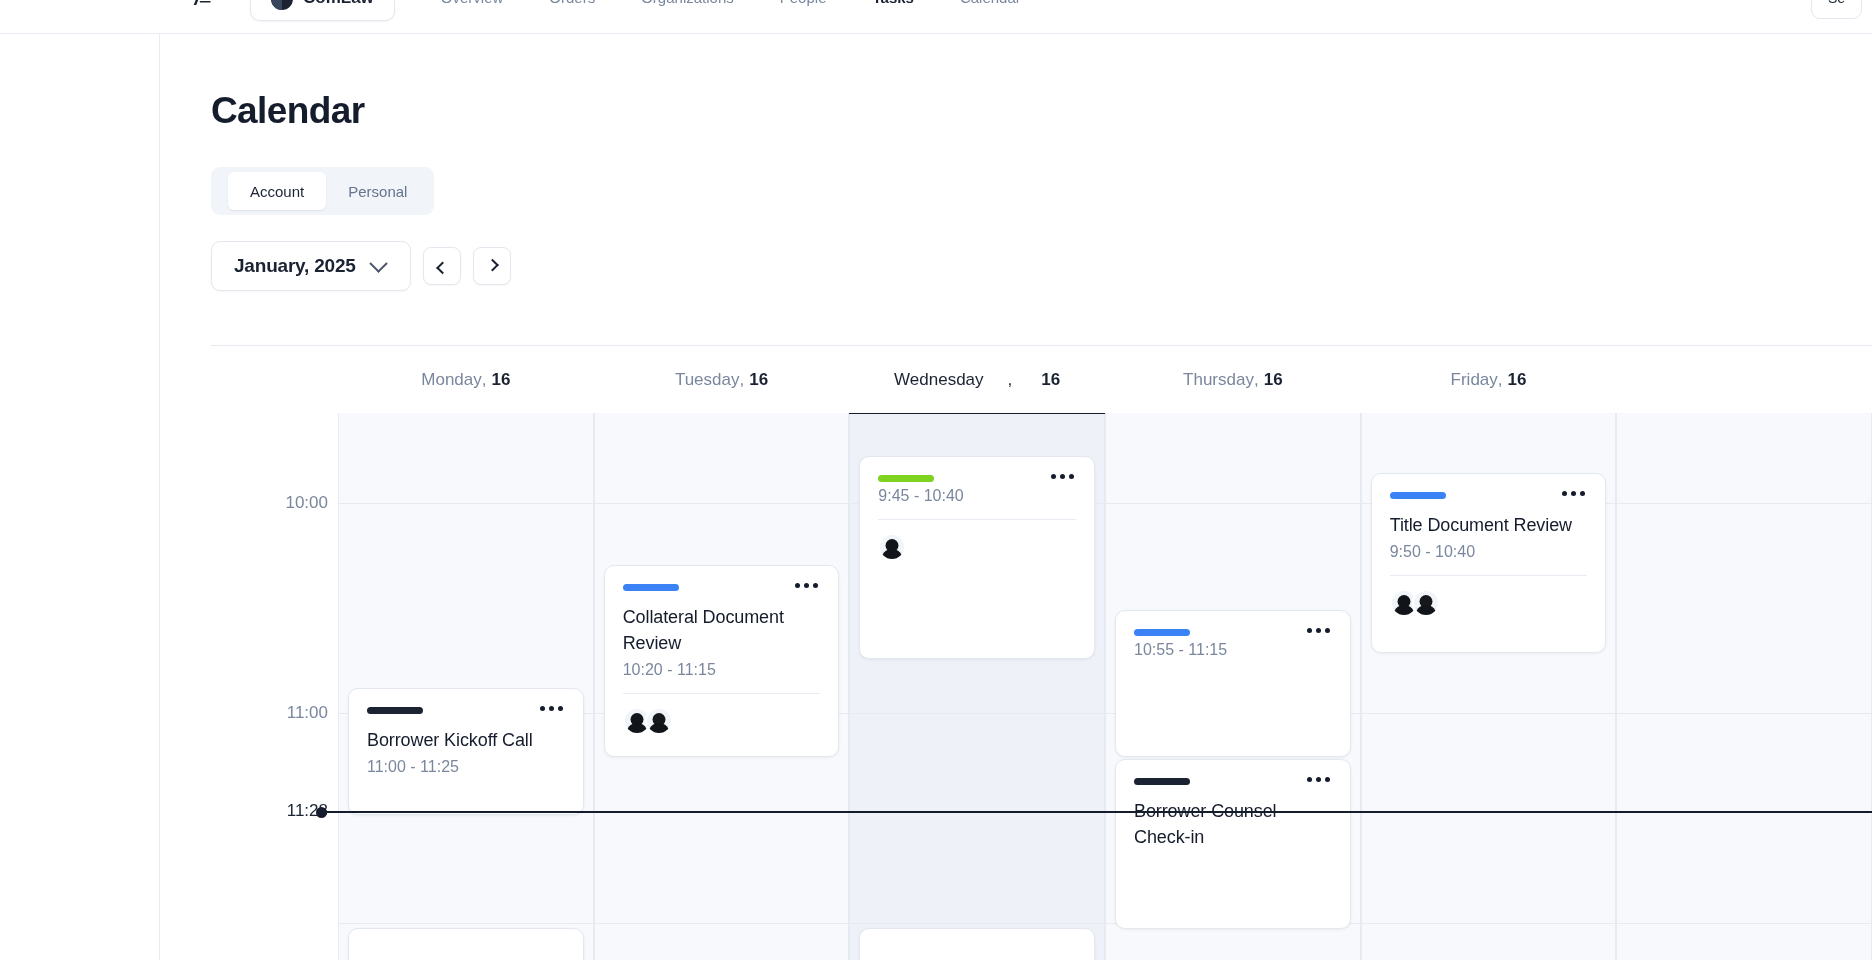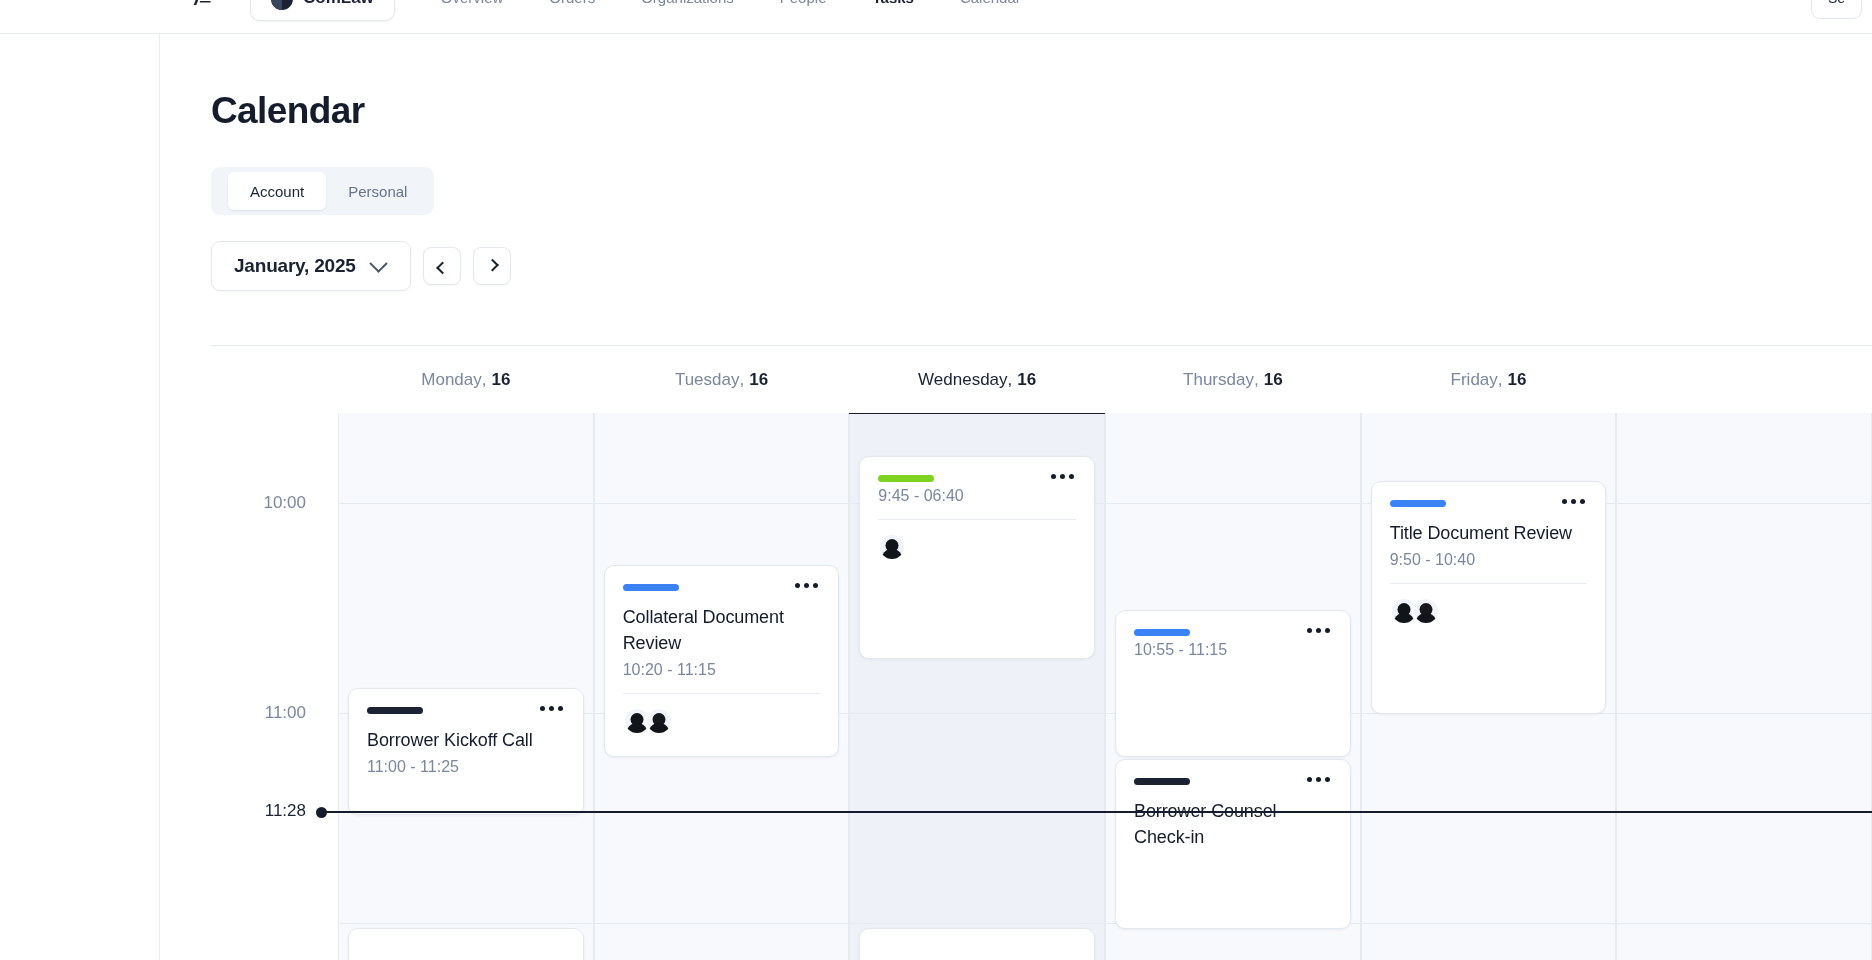--- a/index.html
+++ b/index.html
@@ -114,29 +114,29 @@
     position:relative; height: 68px; border-top:1px solid #e6eaf1;
     display:flex;
     margin-top:32px;
   }
   .gutter-head { width: 127px; flex:none; }
   .dayhead {
     flex: 1 1 0; min-width:0; display:flex; align-items:center; justify-content:center;
     font-size: 17px; color:#7a879d; position:relative;
   }
   .dayhead .dnum { color:#1b2333; font-weight: 700; margin-left: 5px; }
-  .dayhead.today { color:#1b2333; }
+  .dayhead.today { color:#1b2333;gap:24px; }
   .dayhead.today .dnum { color:#1b2333; }
 
   .cal-body {
     position:relative; height: 579px; display:flex; overflow:hidden;
   }
   .gutter { width: 127px; flex:none; position:relative; }
   .gutter-label {
-    position:absolute; right: 32px; font-size: 17px; color:#7a879d;
+    position:absolute; right: 10px; font-size: 17px; color:#7a879d;
     transform: translateY(-50%);
     margin-left: 8px;
   }
   .gutter-label.now { color:#1b2333; font-weight:500; }
 
   .cols { flex:1 1 0; position:relative; display:flex; }
   .col {
     flex:1 1 0; min-width:0; position:relative;
     background:#f7f9fc; border-right:1px solid #e6eaf1; border-left:1px solid #e6eaf1;
   }
@@ -342,21 +342,21 @@
 
             <div class="event" style="top:43px; height:203px;">
               <div class="ev-top">
                 <span class="ev-bar" style="background:#7ed321"></span>
                 <span class="ev-dots">
                     <i></i>
                     <i></i>
                     <i></i>
                   </span>
               </div>
-              <div class="ev-time">9:45 - 06:40</div>
+              <div class="ev-time">9:45 - 10:40</div>
               <div class="ev-divider"></div>
               <div class="ev-avatars">
                 <span class="av">
                     <i class="head"></i>
                     <i class="body"></i>
                   </span>
               </div>
             </div>
 
             <div class="event" style="top:515px; height:120px;"></div>
@@ -390,21 +390,21 @@
               </div>
               <div class="ev-title">Borrower Counsel Check-in</div>
             </div>
           </div>
 
           <div class="col">
             <div class="hour-line" style="top:90px"></div>
             <div class="hour-line" style="top:300px"></div>
             <div class="hour-line" style="top:510px"></div>
 
-            <div class="event" style="top:68px; height:233px;">
+            <div class="event" style="top:60px; height:180px;">
               <div class="ev-top">
                 <span class="ev-bar" style="background:#3b82f6"></span>
                 <span class="ev-dots">
                     <i></i>
                     <i></i>
                     <i></i>
                   </span>
               </div>
               <div class="ev-title">Title Document Review</div>
               <div class="ev-time">9:50 - 10:40</div>

